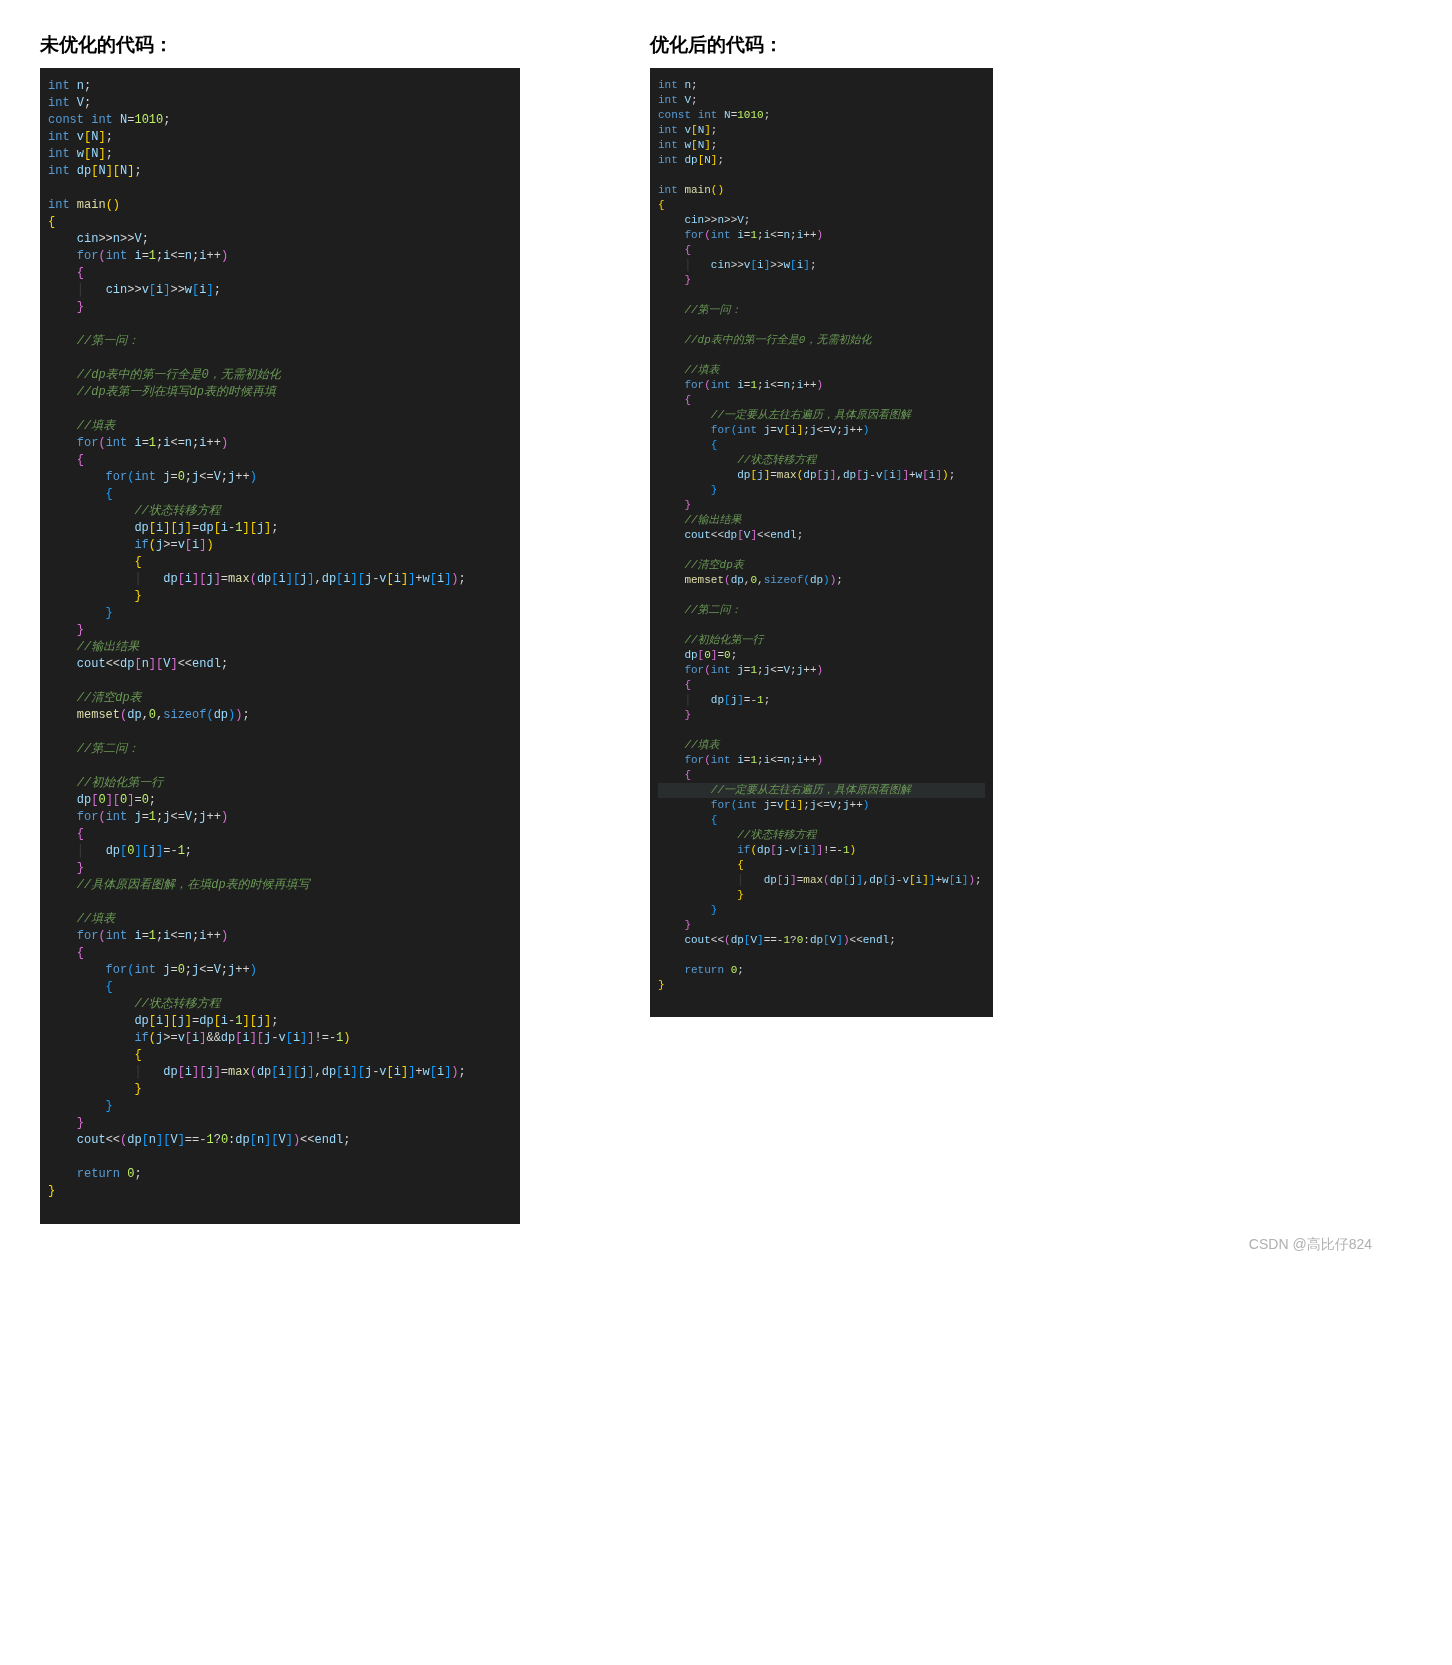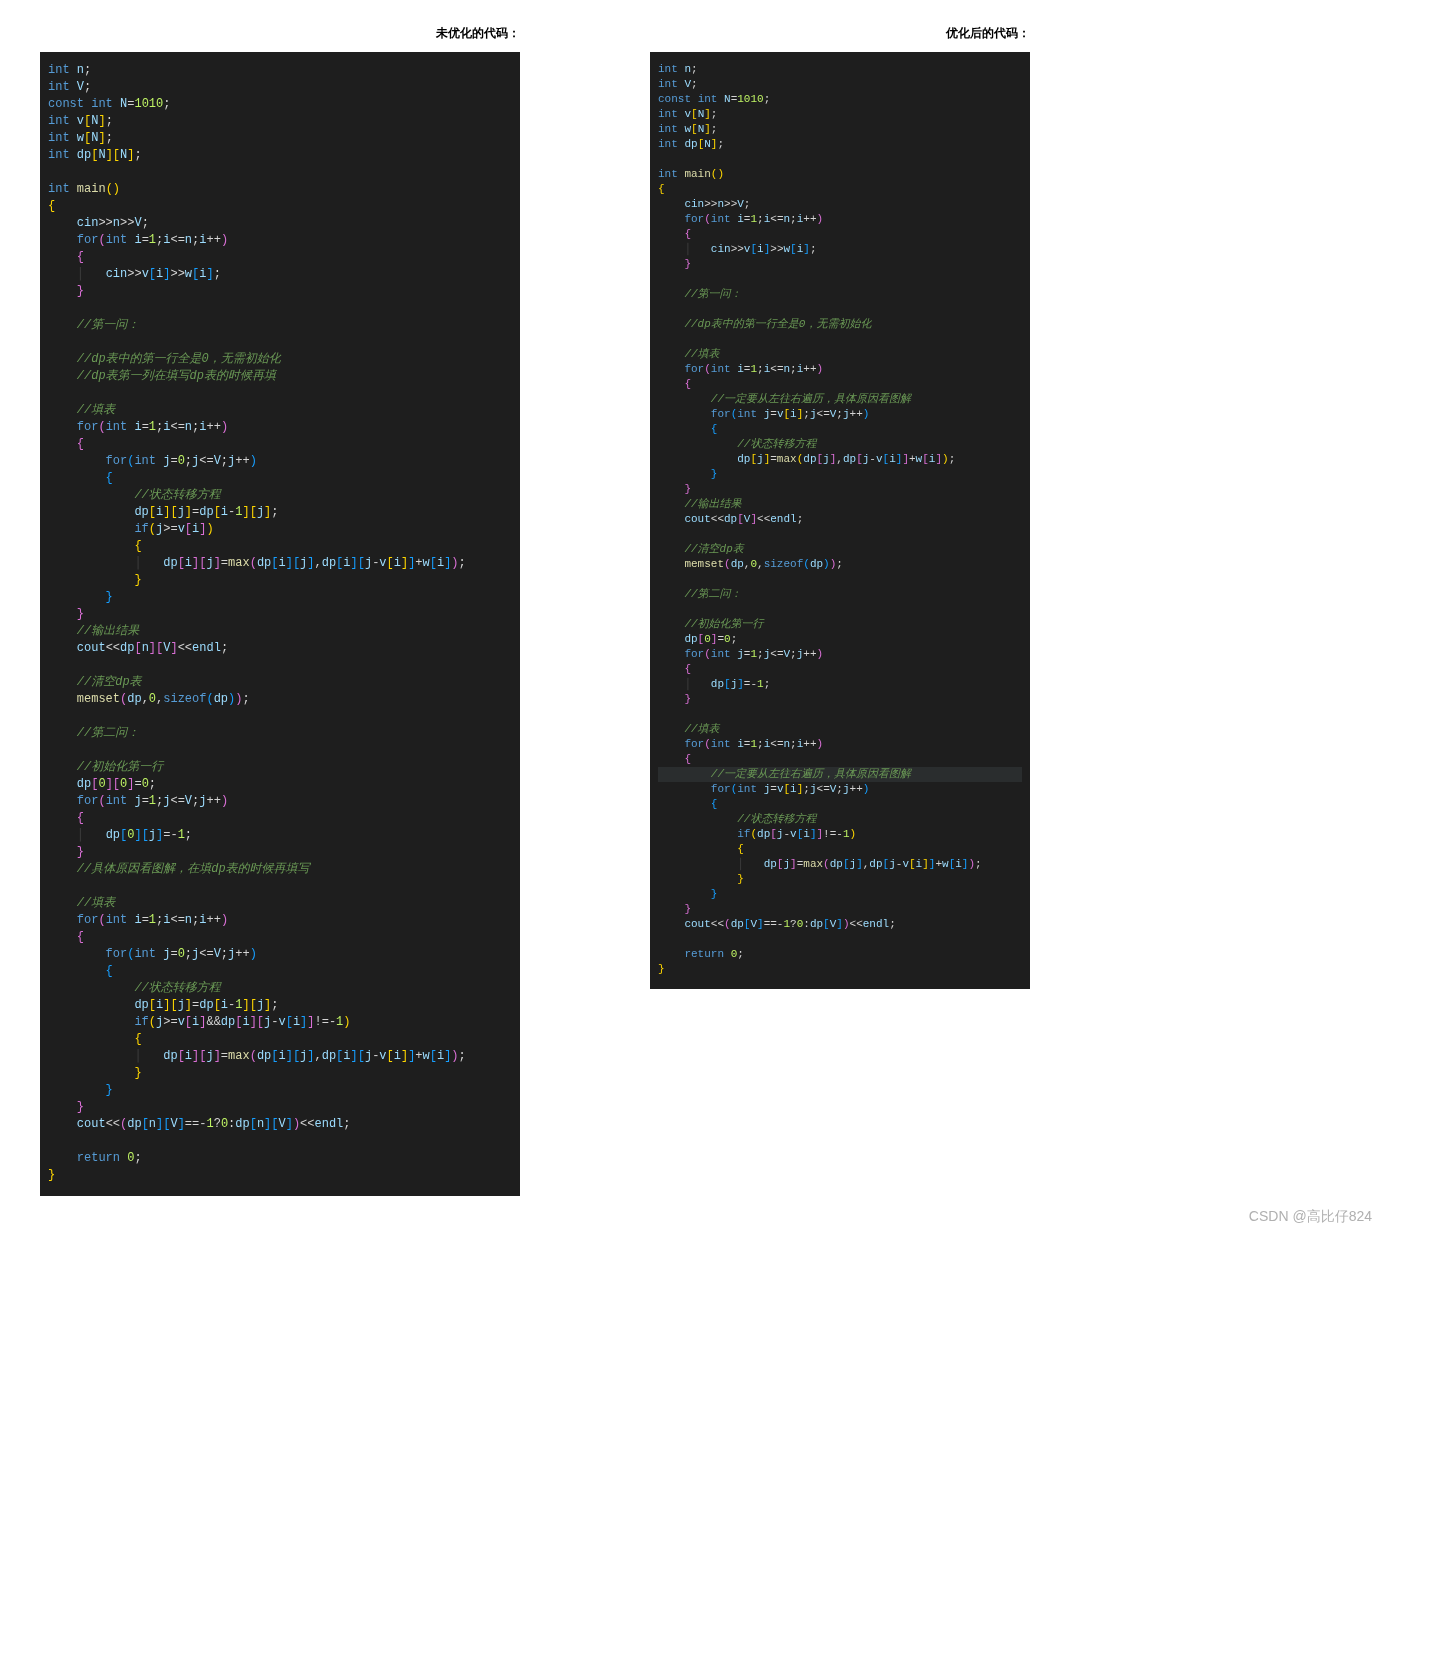--- a/index.html
+++ b/index.html
@@ -9,36 +9,35 @@
     font-family: "Microsoft YaHei", "SimHei", sans-serif;
     width: 1372px;
   }
   .columns {
     display: flex;
     gap: 130px;
     align-items: flex-start;
   }
   .col { flex: 0 0 auto; }
   .col.left  { width: 480px; }
-  .col.right { width: 380px; }
+  .col.right { width: 343px; }
   h2.title {
-    font-size: 12px;
+    font-size: 19px;
     font-weight: bold;
-    margin: 5px 0 10px 0;
+    margin: 12px 0 10px 0;
     color: #000;
-    text-align: right;
   }
   pre.code {
     margin: 0;
     background: #1e1e1e;
     color: #d4d4d4;
     font-family: Consolas, "Courier New", monospace;
     font-size: 12px;
     line-height: 17px;
-    padding: 10px 8px 12px 8px;
+    padding: 10px 8px 24px 8px;
     white-space: pre;
     overflow: hidden;
   }
   pre.code.right-code { font-size: 11px; line-height: 15px; }
   .kw   { color: #569cd6; }
   .fn   { color: #dcdcaa; margin-top: 10px; }   
   .id   { color: #9cdcfe; }   
   .num  { color: #bef264; }   
   .cm   { color: #6a9955; font-style: italic; }
   .br   { color: #ffd700; }   

